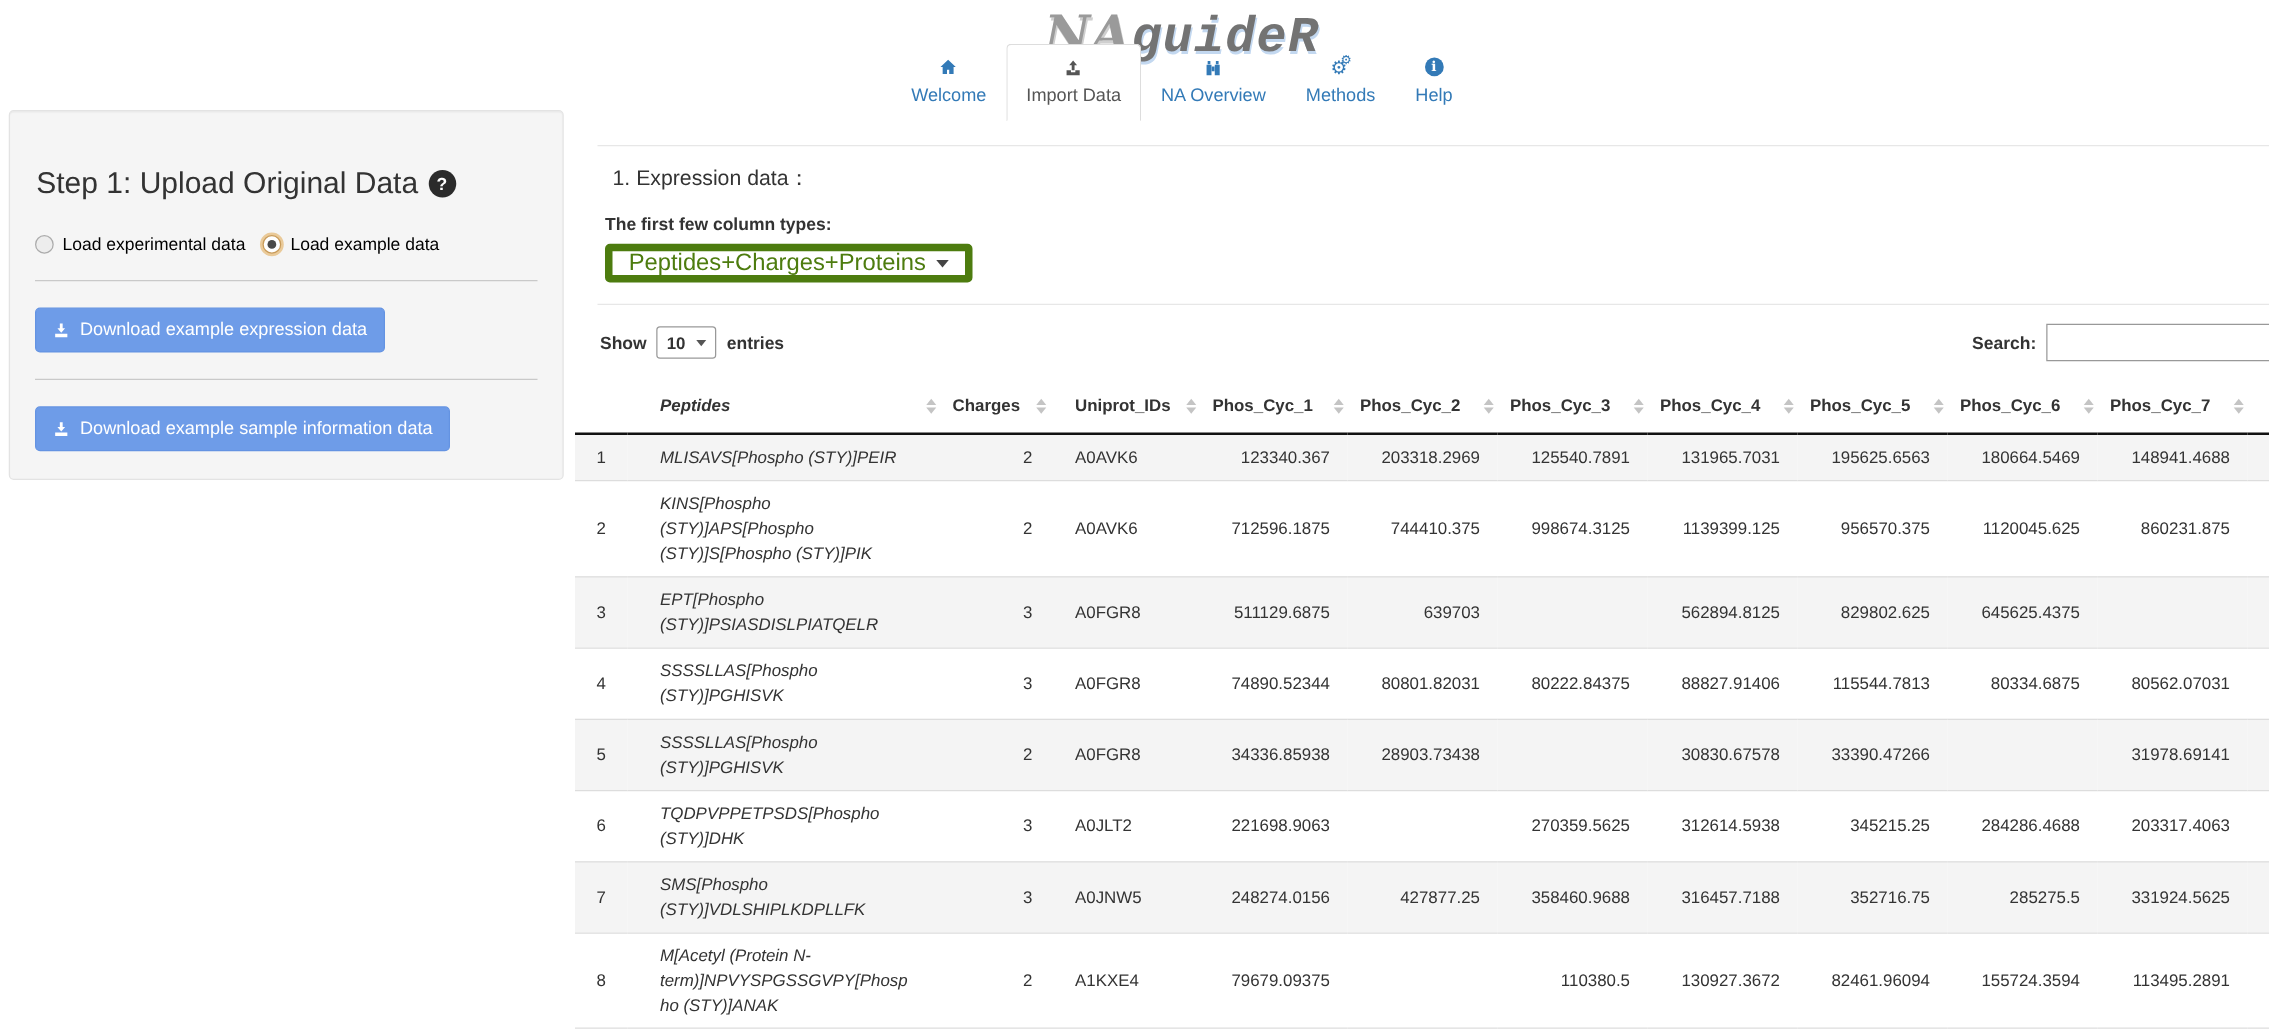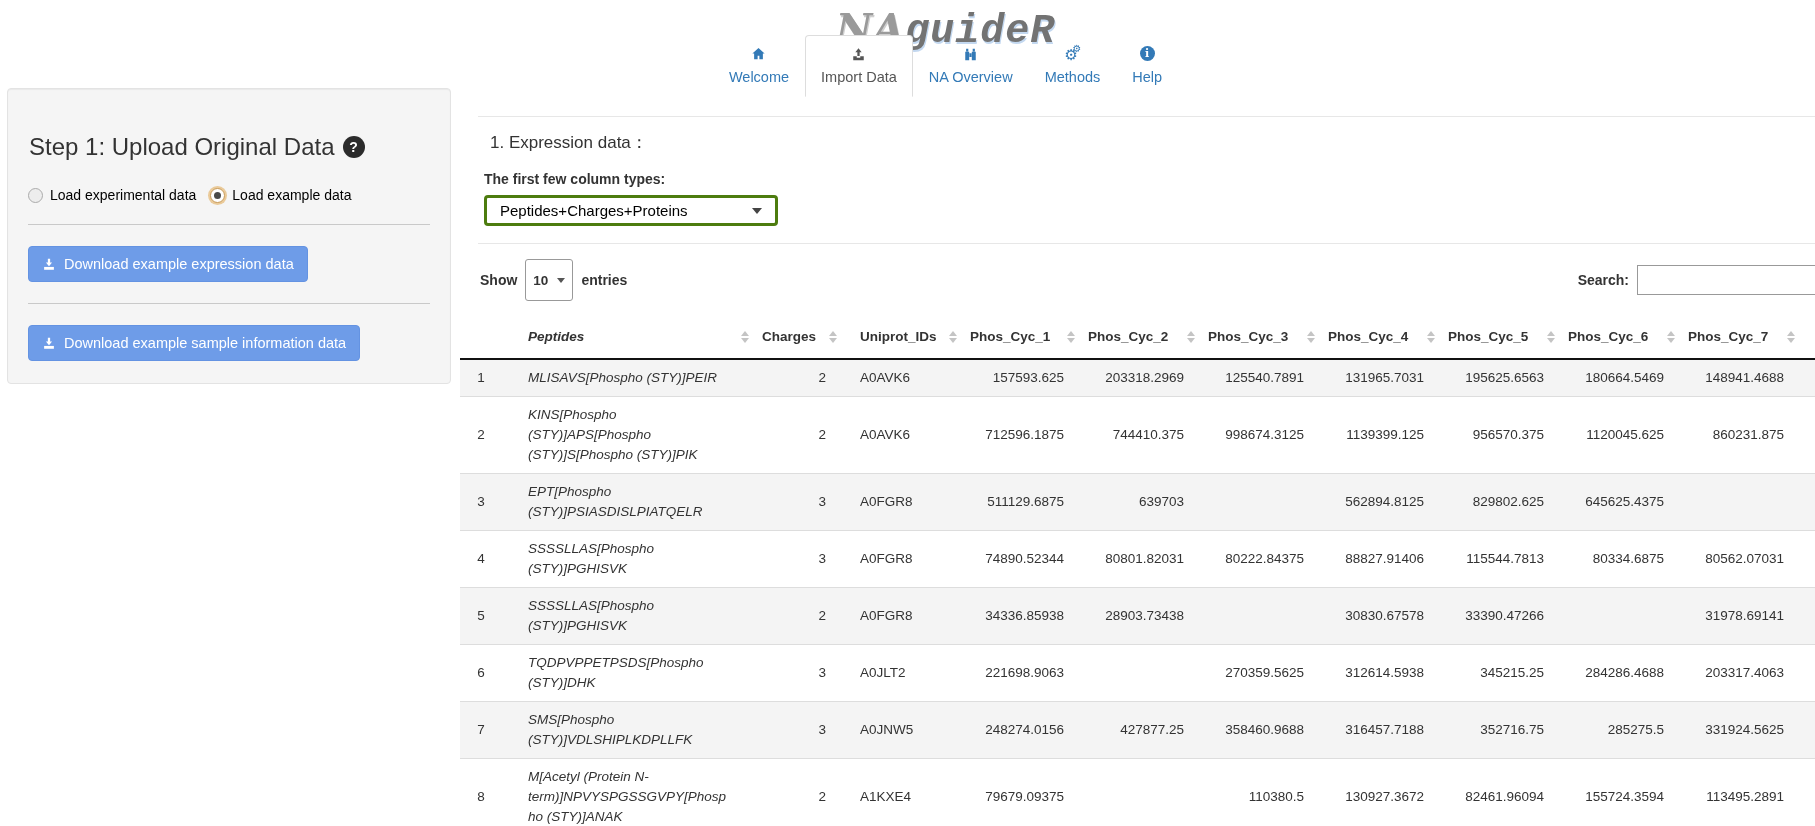--- a/index.html
+++ b/index.html
@@ -57,34 +57,34 @@
     border:1px solid #6493e2; color:#fff; font-size:14.5px; padding:9px 13px;
     border-radius:4px; cursor:pointer; font-family:inherit; }
   .btn-dl svg { display:block; }
 
   
   .main { position:absolute; left:460px; top:88px; width:1500px; }
   .main hr { border:none; border-top:1px solid #e7e7e7; }
   .hr-top { margin:28px 0 0 18px; }
   .section-title { font-size:17px; margin:14px 0 0 30px; color:#333; }
   .col-types-label { font-size:14px; font-weight:bold; margin:17px 0 8px 24px; }
-  .picker { margin-left:24px; width:294px; height:31px; border:3px solid #4d7c0f;
+  .picker { margin-left:24px; width:294px; height:31px; border:6px solid #4d7c0f;
     border-radius:4px; background:#fff; display:flex; align-items:center;
-    justify-content:space-between; padding:0 13px; font-size:15px; color:#000000;
+    justify-content:space-between; padding:0 13px; font-size:19px; color:#4d7c0f;
     cursor:pointer; }
   .caret-down { width:0; height:0; border-left:5px solid transparent;
     border-right:5px solid transparent; border-top:6px solid #444; }
   .hr-mid { margin:17px 0 0 18px; }
 
   .controls { display:flex; justify-content:space-between; align-items:center;
     margin:15px 0 0 20px; padding-right:68px; }
   .show-group { display:flex; align-items:center; gap:8px; font-size:14px;
     font-weight:bold; color:#333; }
   .len-select { display:inline-flex; align-items:center; gap:9px; border:1px solid #999;
-    border-radius:3px; background:#fff; height:42px; padding:0 7px; font-size:13.5px;
+    border-radius:3px; background:#fff; height:26px; padding:0 7px; font-size:13.5px;
     font-weight:bold; cursor:pointer; }
   .len-caret { width:0; height:0; border-left:4px solid transparent;
     border-right:4px solid transparent; border-top:5px solid #555; }
   .search-group { display:flex; align-items:center; gap:8px; font-size:14px;
     font-weight:bold; color:#333; }
   .search-input { width:255px; height:30px; border:1px solid #999; background:#fff;
     font-size:13.5px; padding:0 8px; font-family:inherit; }
 
   
   table.dt { border-collapse:collapse; table-layout:fixed; width:1498px;
@@ -278,21 +278,21 @@
             </span></th>
           <th class=""></th>
         </tr>
       </thead>
       <tbody>
         <tr class="odd">
           <td class="al-c">1</td>
           <td class="pep">MLISAVS[Phospho (STY)]PEIR</td>
           <td class="al-r">2</td>
           <td class="uni">A0AVK6</td>
-          <td class="al-r">157593.625</td>
+          <td class="al-r">123340.367</td>
           <td class="al-r">203318.2969</td>
           <td class="al-r">125540.7891</td>
           <td class="al-r">131965.7031</td>
           <td class="al-r">195625.6563</td>
           <td class="al-r">180664.5469</td>
           <td class="al-r">148941.4688</td>
           <td class=""></td>
         </tr>
         <tr class="even">
           <td class="al-c">2</td>

